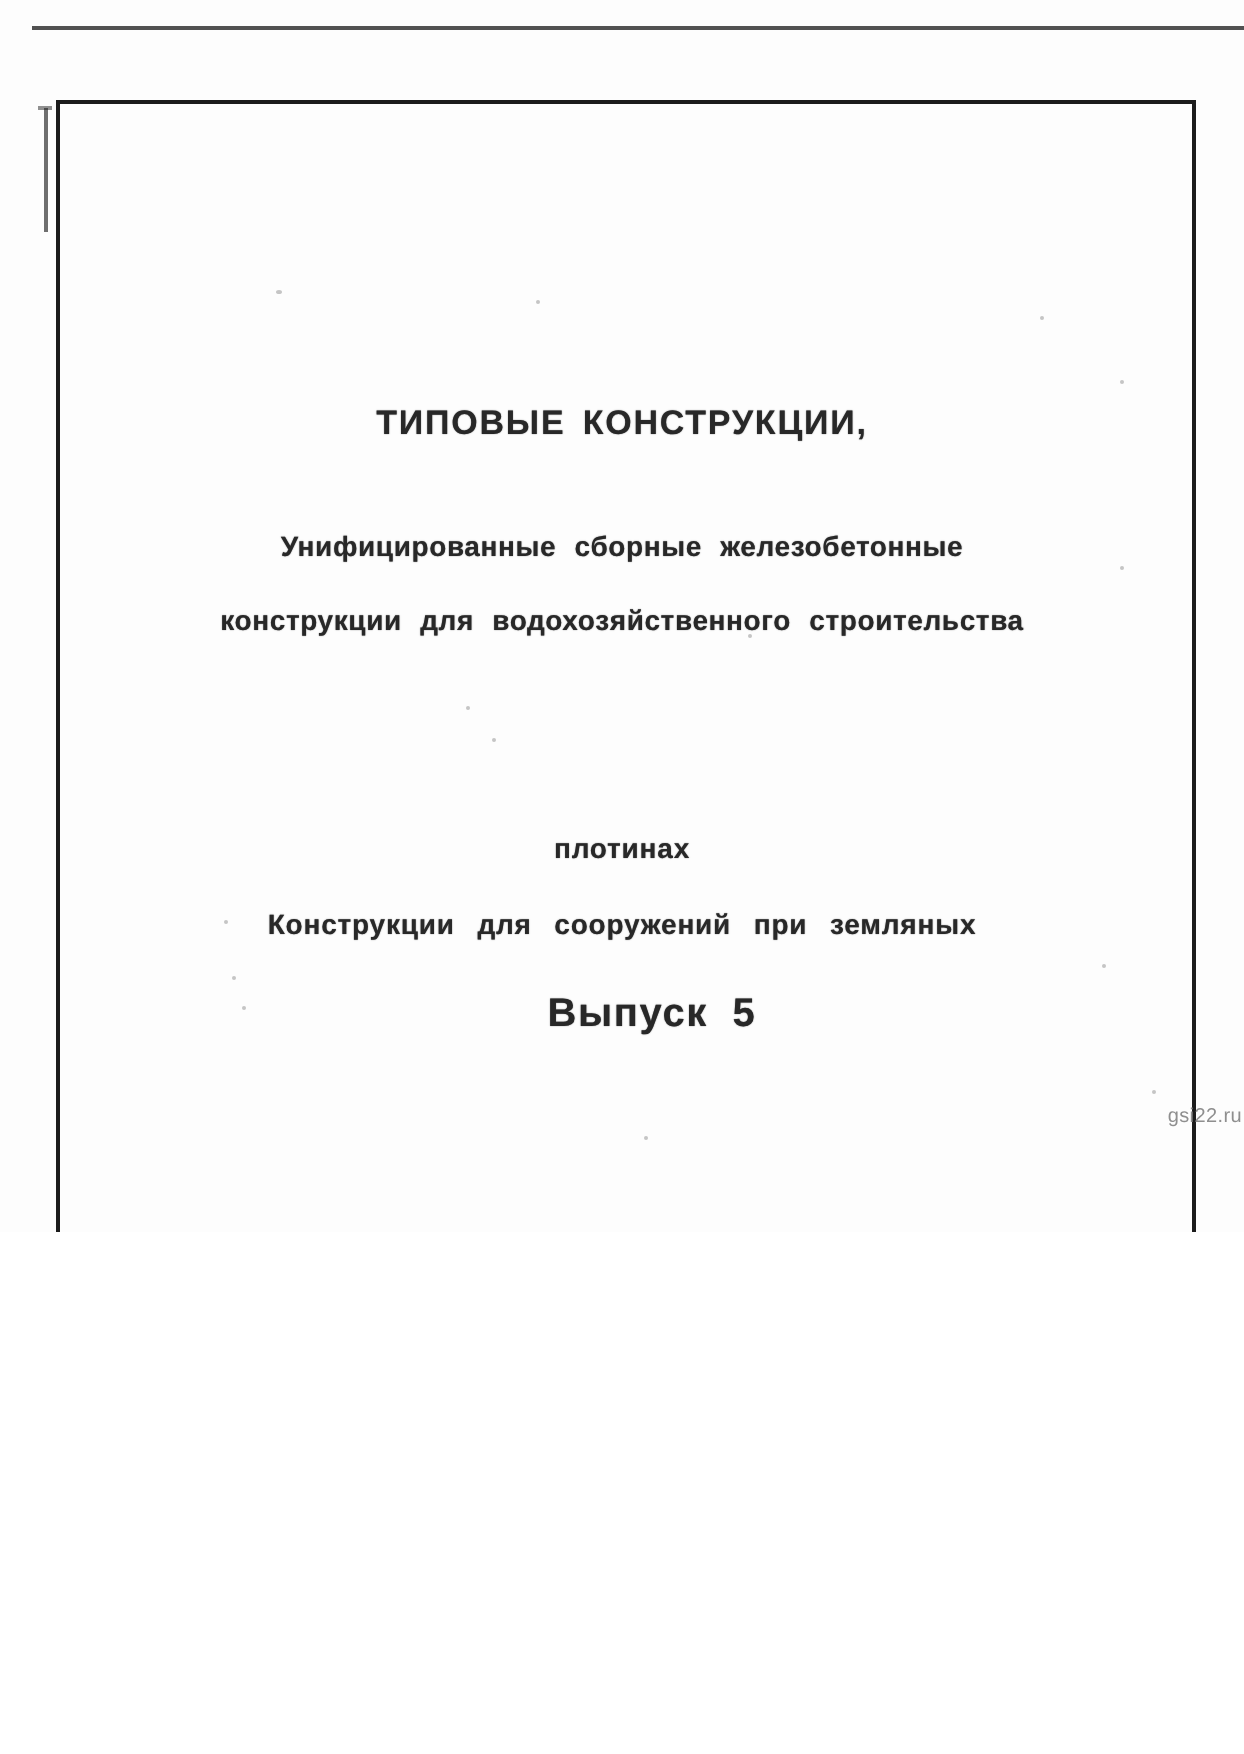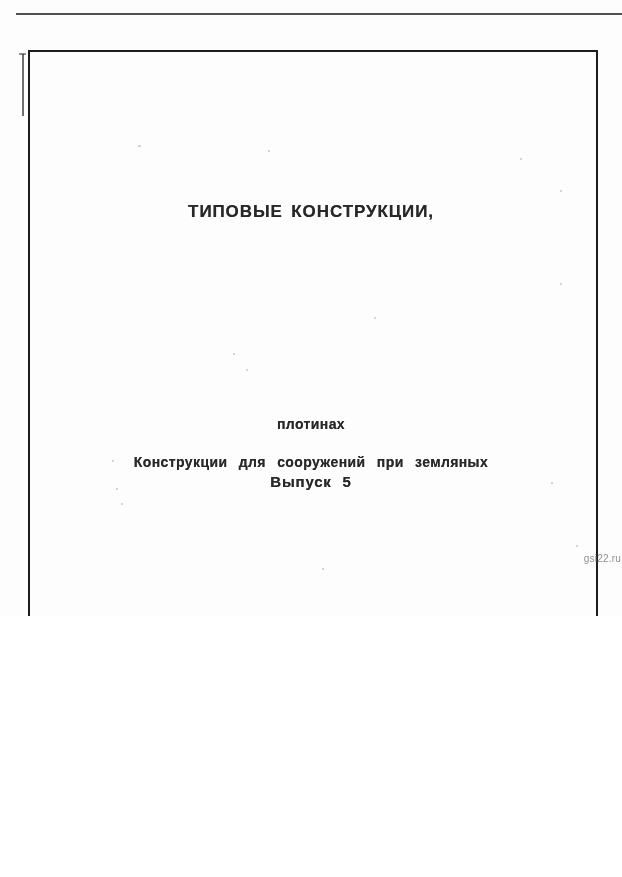--- a/index.html
+++ b/index.html
@@ -98,24 +98,25 @@
     word-spacing: 5px;
   }
   .doc-section {
     top: 396px;
     font-size: 14px;
     letter-spacing: 0.4px;
     word-spacing: 7px;
     line-height: 19px;
   }
   .doc-issue {
-    top: 473px;
-    font-size: 15px;
+    top: 496px;
+    font-size: 20px;
     letter-spacing: 0.8px;
     word-spacing: 6px;
+    margin-left: 15px;
   }
   .doc-description {
     top: 514px;
     font-size: 13.5px;
     letter-spacing: 0.4px;
     word-spacing: 6px;
     line-height: 17.5px;
   }
   .watermark {
     position: absolute;
@@ -160,20 +161,22 @@
   <div class="edge-artifact"></div>
   <div class="edge-artifact-tick"></div>
   <div class="bottom-dash-1"></div>
   <div class="bottom-dash-2"></div>
 
   <div class="tb doc-title">
     <div>ТИПОВЫЕ КОНСТРУКЦИИ,</div>
   </div>
 
   <div class="tb doc-subtitle">
+    <div>Унифицированные сборные железобетонные</div>
+    <div>конструкции для водохозяйственного строительства</div>
   </div>
 
 
   <div class="tb doc-section">
     <div>плотинах</div>
     <div>Конструкции для сооружений при земляных</div>
   </div>
 
   <div class="tb doc-issue">Выпуск 5</div>
 

